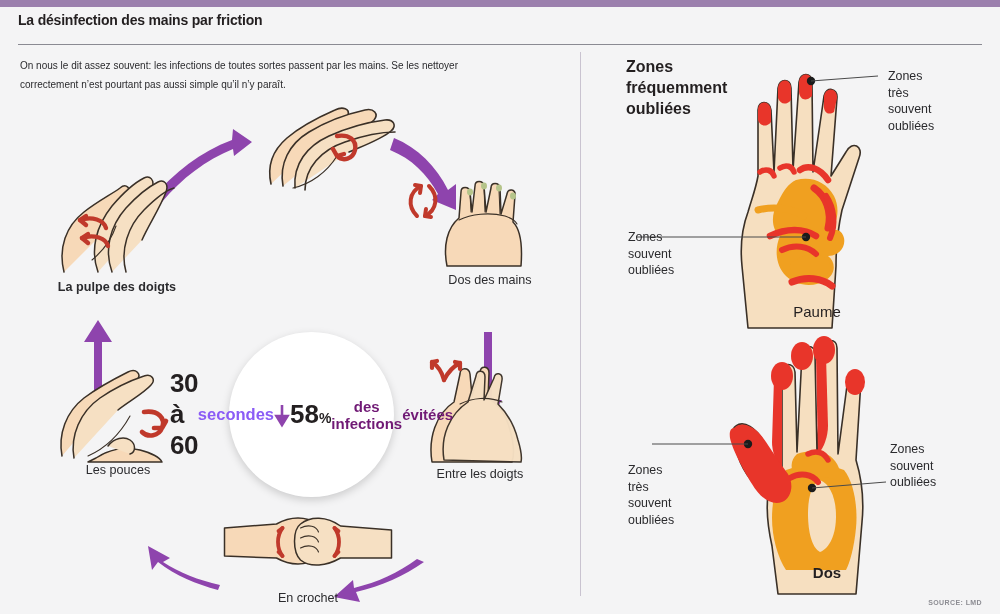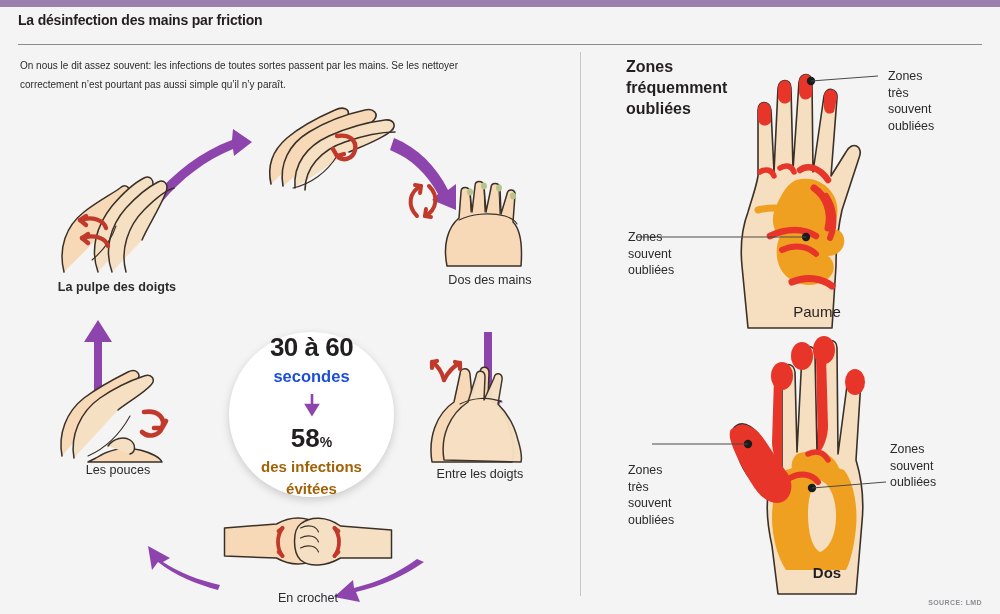--- a/index.html
+++ b/index.html
@@ -50,29 +50,29 @@
     font-size: 12.6px; color: #2b2b2e; white-space: nowrap;
     left: 50%; transform: translateX(-50%);
   }
   .step-art { position: absolute; left: 50%; transform: translateX(-50%); }
   
   .center-badge {
     position: absolute; left: 229px; top: 262px;
     width: 165px; height: 165px; border-radius: 50%;
     background: #ffffff;
     box-shadow: 0 3px 9px rgba(0,0,0,0.17);
-    display: flex; flex-direction: column;
-    align-items: center; justify-content: space-between;
+    display: flex; 
+    align-items: center; justify-content: center;
   }
   .cb-big { font-size: 26px; font-weight: bold; color: #231f20; letter-spacing: -0.5px; }
-  .cb-sub { font-size: 16.5px; font-weight: bold; color: #1d4ed8; margin-top: -1px; }
+  .cb-sub { font-size: 16.5px; font-weight: bold; color: #8b5cf6; margin-top: -1px; }
   .cb-arrow { margin: 4px 0 2px; }
   .cb-pct { font-size: 26px; font-weight: bold; color: #231f20; }
   .cb-pct small { font-size: 14px; }
-  .cb-line { font-size: 15px; font-weight: bold; color: #a16207; line-height: 17px; text-align: center; }
+  .cb-line { font-size: 15px; font-weight: bold; color: #701a75; line-height: 17px; text-align: center; }
   
   .right-head {
     position: absolute; left: 626px; top: 56px;
     font-size: 16px; font-weight: bold; line-height: 21px; color: #231f20;
   }
   .callout { position: absolute; font-size: 12.4px; line-height: 16.5px; color: #2b2b2e; }
   .hand-name {
     position: absolute; font-size: 15px; color: #231f20; text-align: center;
     width: 120px;
   }

